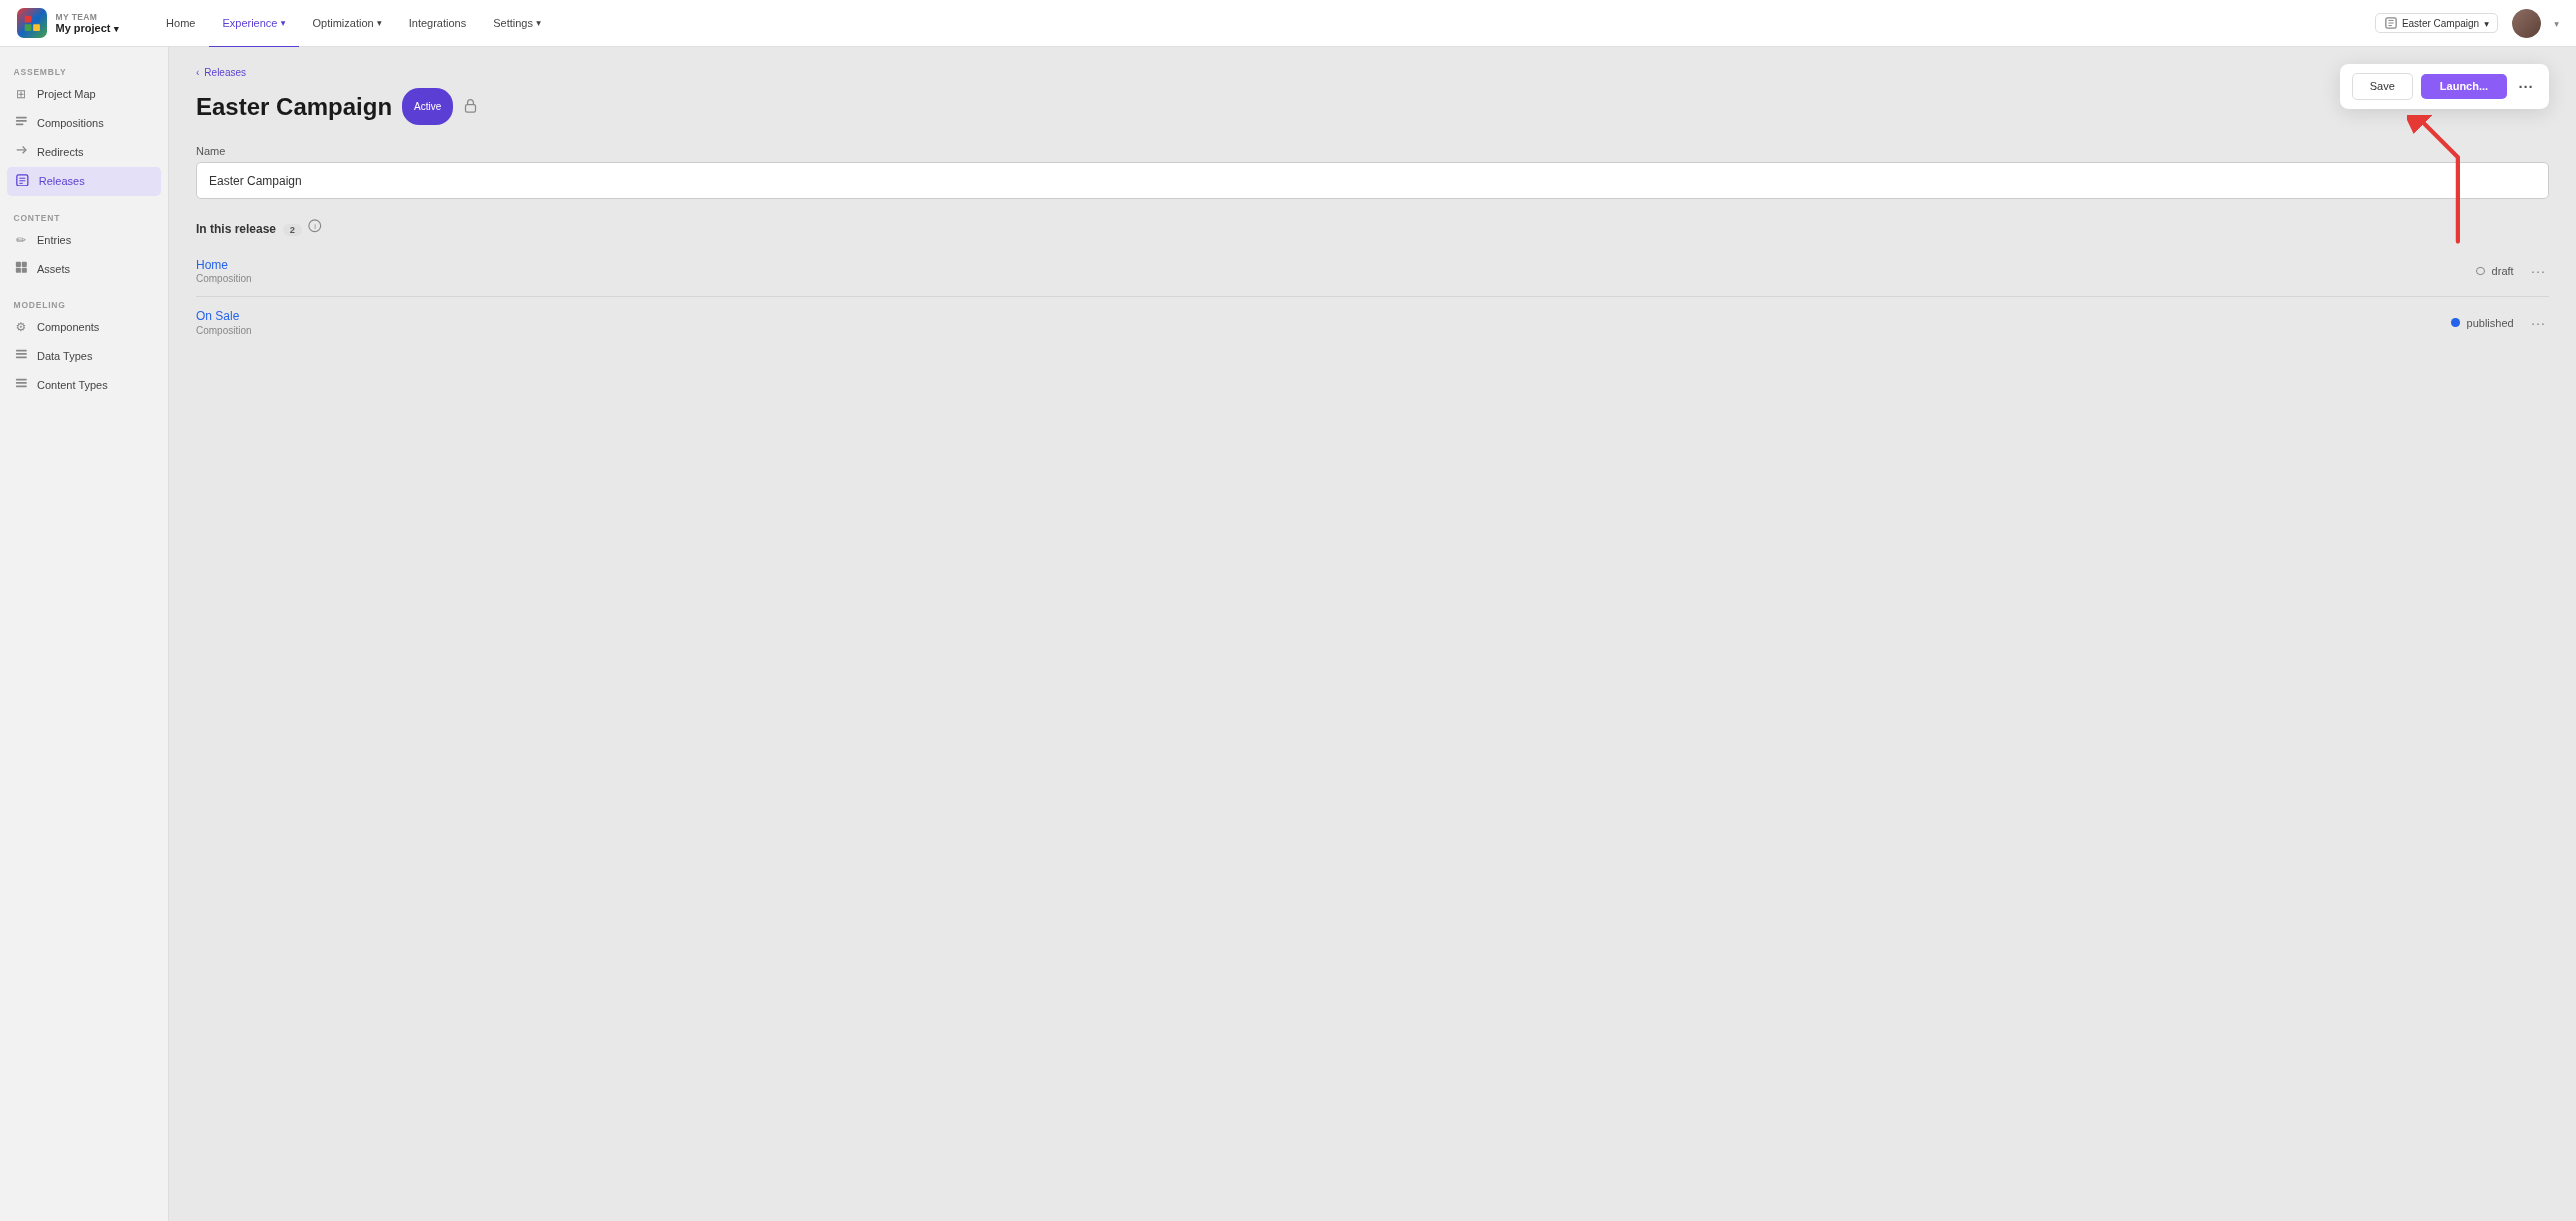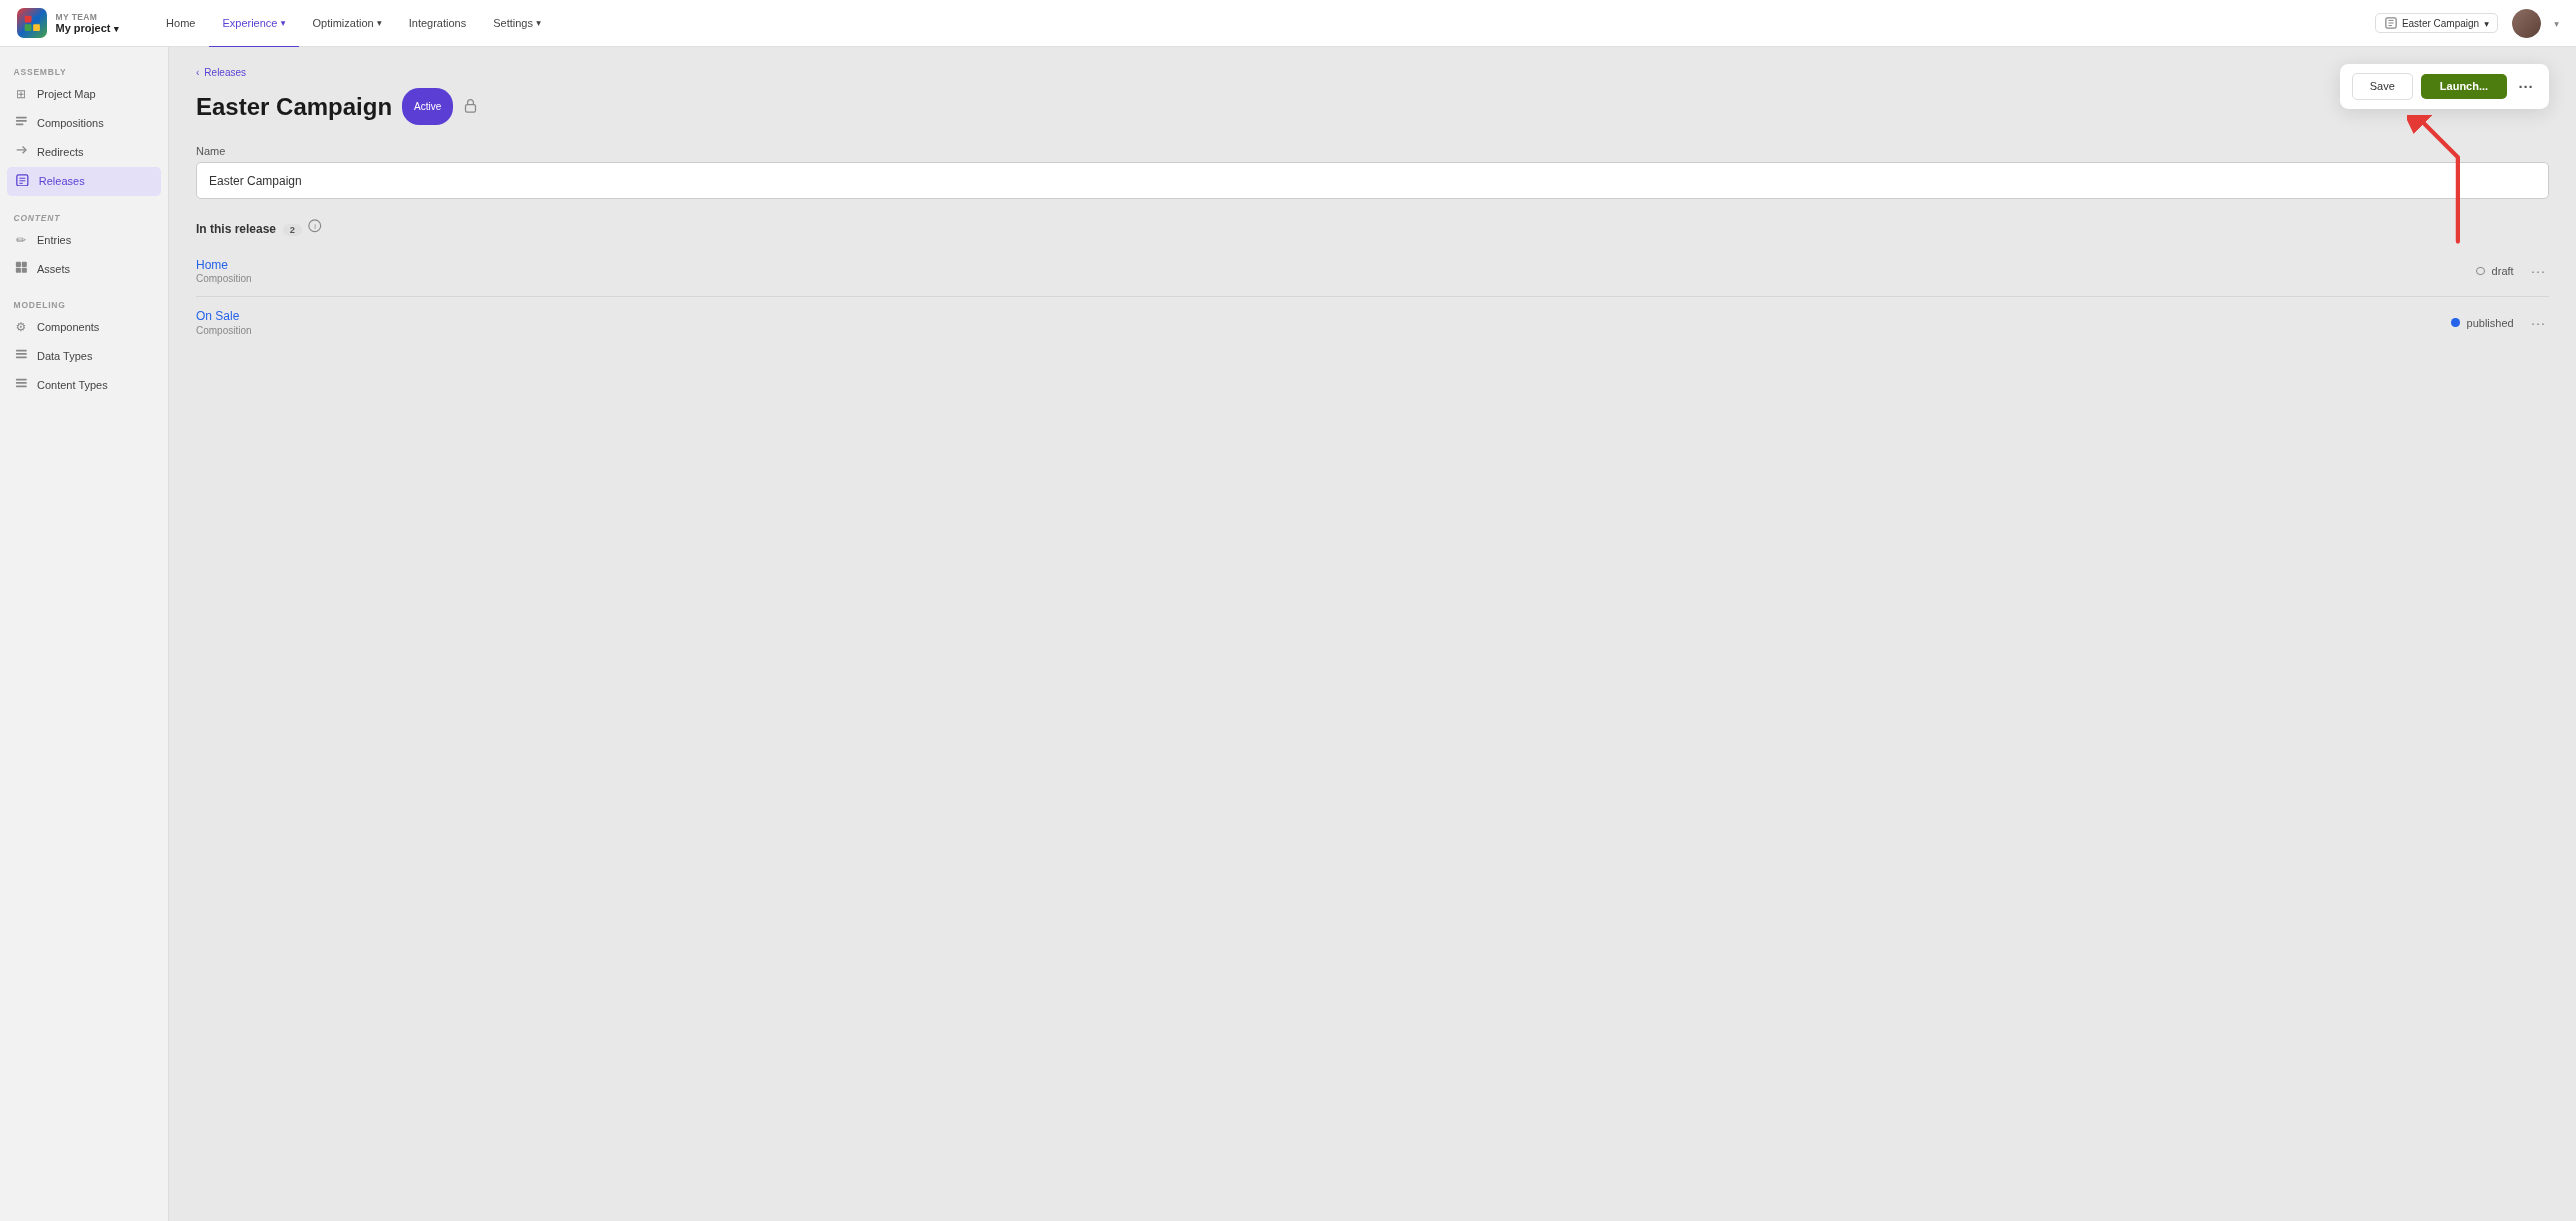--- a/index.html
+++ b/index.html
@@ -129,21 +129,21 @@
       position: absolute; top: 17px; right: 27px;
       background: #fff; border-radius: 8.5px; box-shadow: 0 3.4px 20px rgba(0,0,0,0.12);
       display: flex; align-items: center; padding: 8.5px 12px; gap: 8.5px; z-index: 200;
     }
     .save-btn {
       border: 0.8px solid #ddd; background: #fff; border-radius: 5px;
       padding: 6.8px 17px; font-size: 11px; color: #333; cursor: pointer;
       font-weight: 500;
     }
     .launch-btn {
-      background: #4d7c0f; color: white; border: none; border-radius: 5px;
+      background: #8b5cf6; color: white; border: none; border-radius: 5px;
       padding: 6.8px 18.6px; font-size: 11px; font-weight: 600; cursor: pointer; text-align: center;
     }
     .more-actions-btn {
       background: none; border: none; cursor: pointer; color: #555;
       font-size: 15px; font-weight: bold; padding: 0 3.4px;
     }
 
     
     .arrow-overlay {
       position: absolute; top: 68px; right: 101px;
@@ -246,21 +246,21 @@
         <svg width="12.7" height="12.7" viewBox="0 0 15 15" fill="none">
             <rect x="1" y="1" width="13" height="13" rx="2" stroke="#5b3fd4" stroke-width="1.5" fill="none"></rect>
             <line x1="4" y1="5" x2="11" y2="5" stroke="#5b3fd4" stroke-width="1.2"></line>
             <line x1="4" y1="8" x2="11" y2="8" stroke="#5b3fd4" stroke-width="1.2"></line>
             <line x1="4" y1="11" x2="8" y2="11" stroke="#5b3fd4" stroke-width="1.2"></line>
           </svg>
       </span>
       <span>Releases</span>
     </div>
 
-    <div class="sidebar-section-title" style="margin-top:10px;font-style:italic;">CONTENT</div>
+    <div class="sidebar-section-title" style="margin-top:10px;">CONTENT</div>
     <div class="sidebar-item">
       <span class="sidebar-icon">✏</span>
       <span>Entries</span>
     </div>
     <div class="sidebar-item">
       <span class="sidebar-icon">
         <svg width="12.7" height="12.7" viewBox="0 0 15 15" fill="none">
             <rect x="1" y="1" width="6" height="6" rx="1" fill="#888"></rect>
             <rect x="8" y="1" width="6" height="6" rx="1" fill="#888"></rect>
             <rect x="1" y="8" width="6" height="6" rx="1" fill="#888"></rect>

